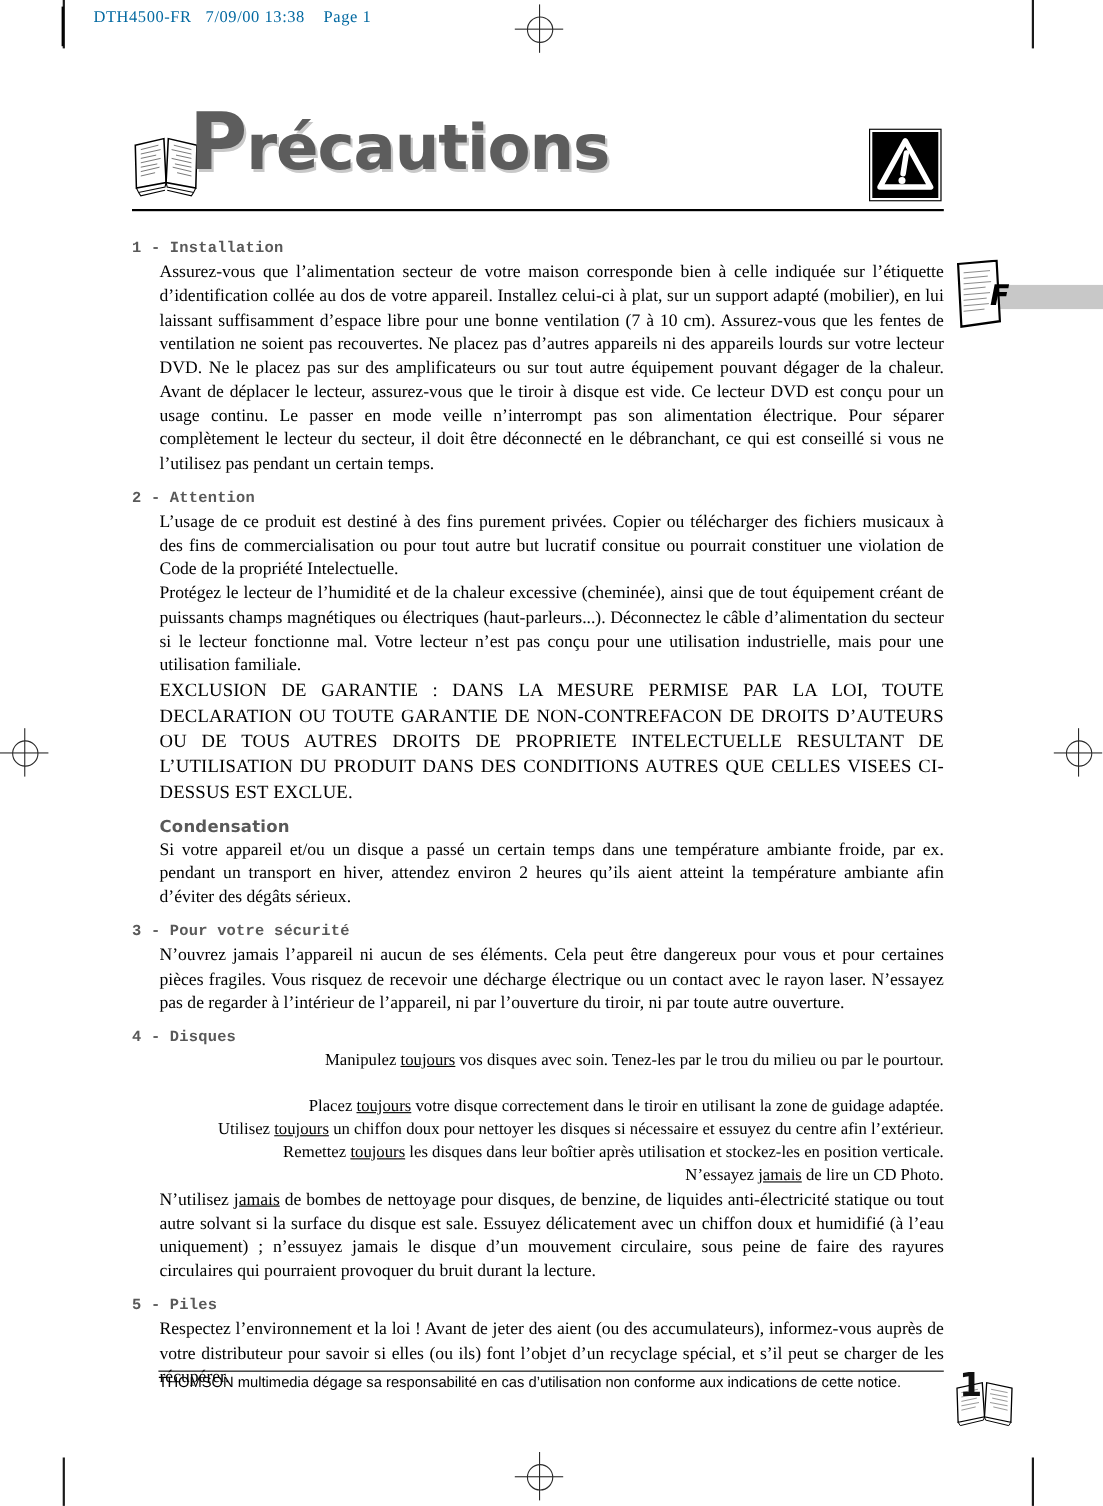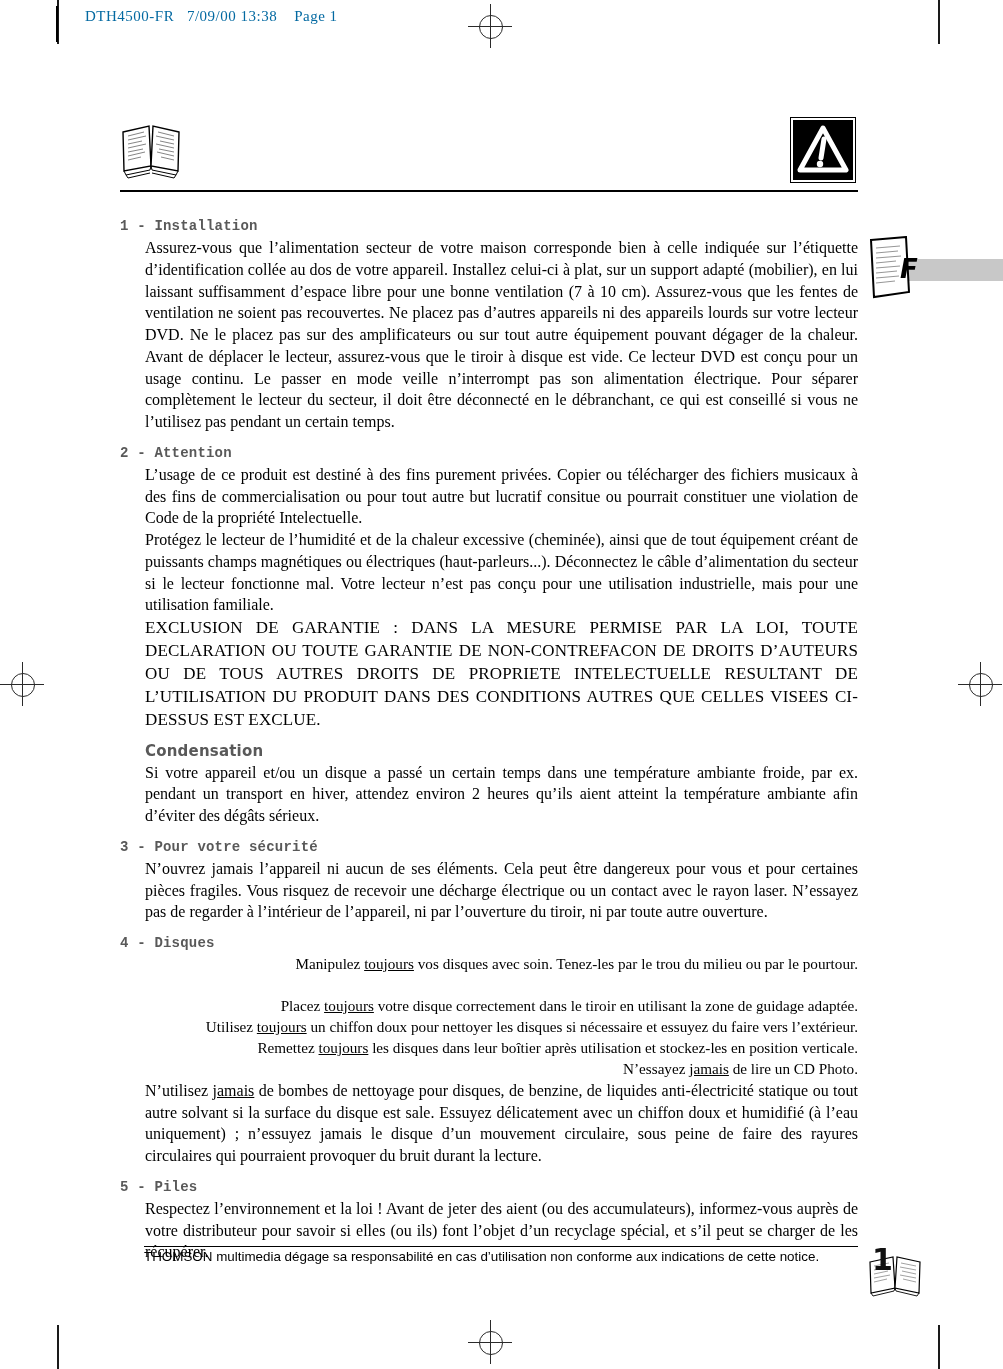--- a/index.html
+++ b/index.html
@@ -211,20 +211,21 @@
         <path d="M54 18 L38 14"></path>
           <path d="M54 22 L36 18"></path>
           <path d="M54 26 L40 23"></path>
         <path d="M54 30 L36 26"></path>
           <path d="M54 34 L39 31"></path>
           <path d="M54 38 L37 34"></path>
         <path d="M54 42 L41 39"></path>
       </g>
     </svg>
   </div>
+  <div class="title-text"><span class="cap">P</span><span>récautions</span></div>
 </div>
 <div class="title-rule"></div>
 
 <div class="warn-box">
   <svg viewBox="0 0 60 60" width="60" height="60">
     <path d="M30 8 L53 50 L7 50 Z" fill="none" stroke="#fff" stroke-width="5" stroke-linejoin="round"></path>
     <path d="M31 19 L28 38" stroke="#fff" stroke-width="5" stroke-linecap="round"></path>
     <circle cx="27" cy="44" r="3.2" fill="#fff"></circle>
   </svg>
 </div>
@@ -263,21 +264,21 @@
   <p class="body">Si votre appareil et/ou un disque a passé un certain temps dans une température ambiante froide, par ex. pendant un transport en hiver, attendez environ 2 heures qu’ils aient atteint la température ambiante afin d’éviter des dégâts sérieux.</p>
 
   <h2 class="sec-head">3 - Pour votre sécurité</h2>
   <p class="body">N’ouvrez jamais l’appareil ni aucun de ses éléments. Cela peut être dangereux pour vous et pour certaines pièces fragiles. Vous risquez de recevoir une décharge électrique ou un contact avec le rayon laser. N’essayez pas de regarder à l’intérieur de l’appareil, ni par l’ouverture du tiroir, ni par toute autre ouverture.</p>
 
   <h2 class="sec-head">4 - Disques</h2>
   <p class="lines">
     <span><span>Manipulez </span><span class="u">toujours</span><span> vos disques avec soin. Tenez-les par le trou du milieu ou par le pourtour.</span></span><br>
     <br>
     <span><span>Placez </span><span class="u">toujours</span><span> votre disque correctement dans le tiroir en utilisant la zone de guidage adaptée.</span></span><br>
-    <span><span>Utilisez </span><span class="u">toujours</span><span> un chiffon doux pour nettoyer les disques si nécessaire et essuyez du faire vers l’extérieur.</span></span><br>
+    <span><span>Utilisez </span><span class="u">toujours</span><span> un chiffon doux pour nettoyer les disques si nécessaire et essuyez du centre afin l’extérieur.</span></span><br>
     <span><span>Remettez </span><span class="u">toujours</span><span> les disques dans leur boîtier après utilisation et stockez-les en position verticale.</span></span><br>
     <span><span>N’essayez </span><span class="u">jamais</span><span> de lire un CD Photo.</span></span>
   </p>
   <p class="body tight"><span>N’utilisez </span><span class="u">jamais</span><span> de bombes de nettoyage pour disques, de benzine, de liquides anti-électricité statique ou tout autre solvant si la surface du disque est sale. Essuyez délicatement avec un chiffon doux et humidifié (à l’eau uniquement) ; n’essuyez jamais le disque d’un mouvement circulaire, sous peine de faire des rayures circulaires qui pourraient provoquer du bruit durant la lecture.</span></p>
 
   <h2 class="sec-head">5 - Piles</h2>
   <p class="body">Respectez l’environnement  et la loi ! Avant de jeter des aient (ou des accumulateurs), informez-vous auprès de votre distributeur pour savoir si elles (ou ils) font l’objet d’un recyclage  spécial, et s’il peut se charger de les récupérer.</p>
 </div>
 
 <div class="footer-rule"></div>

